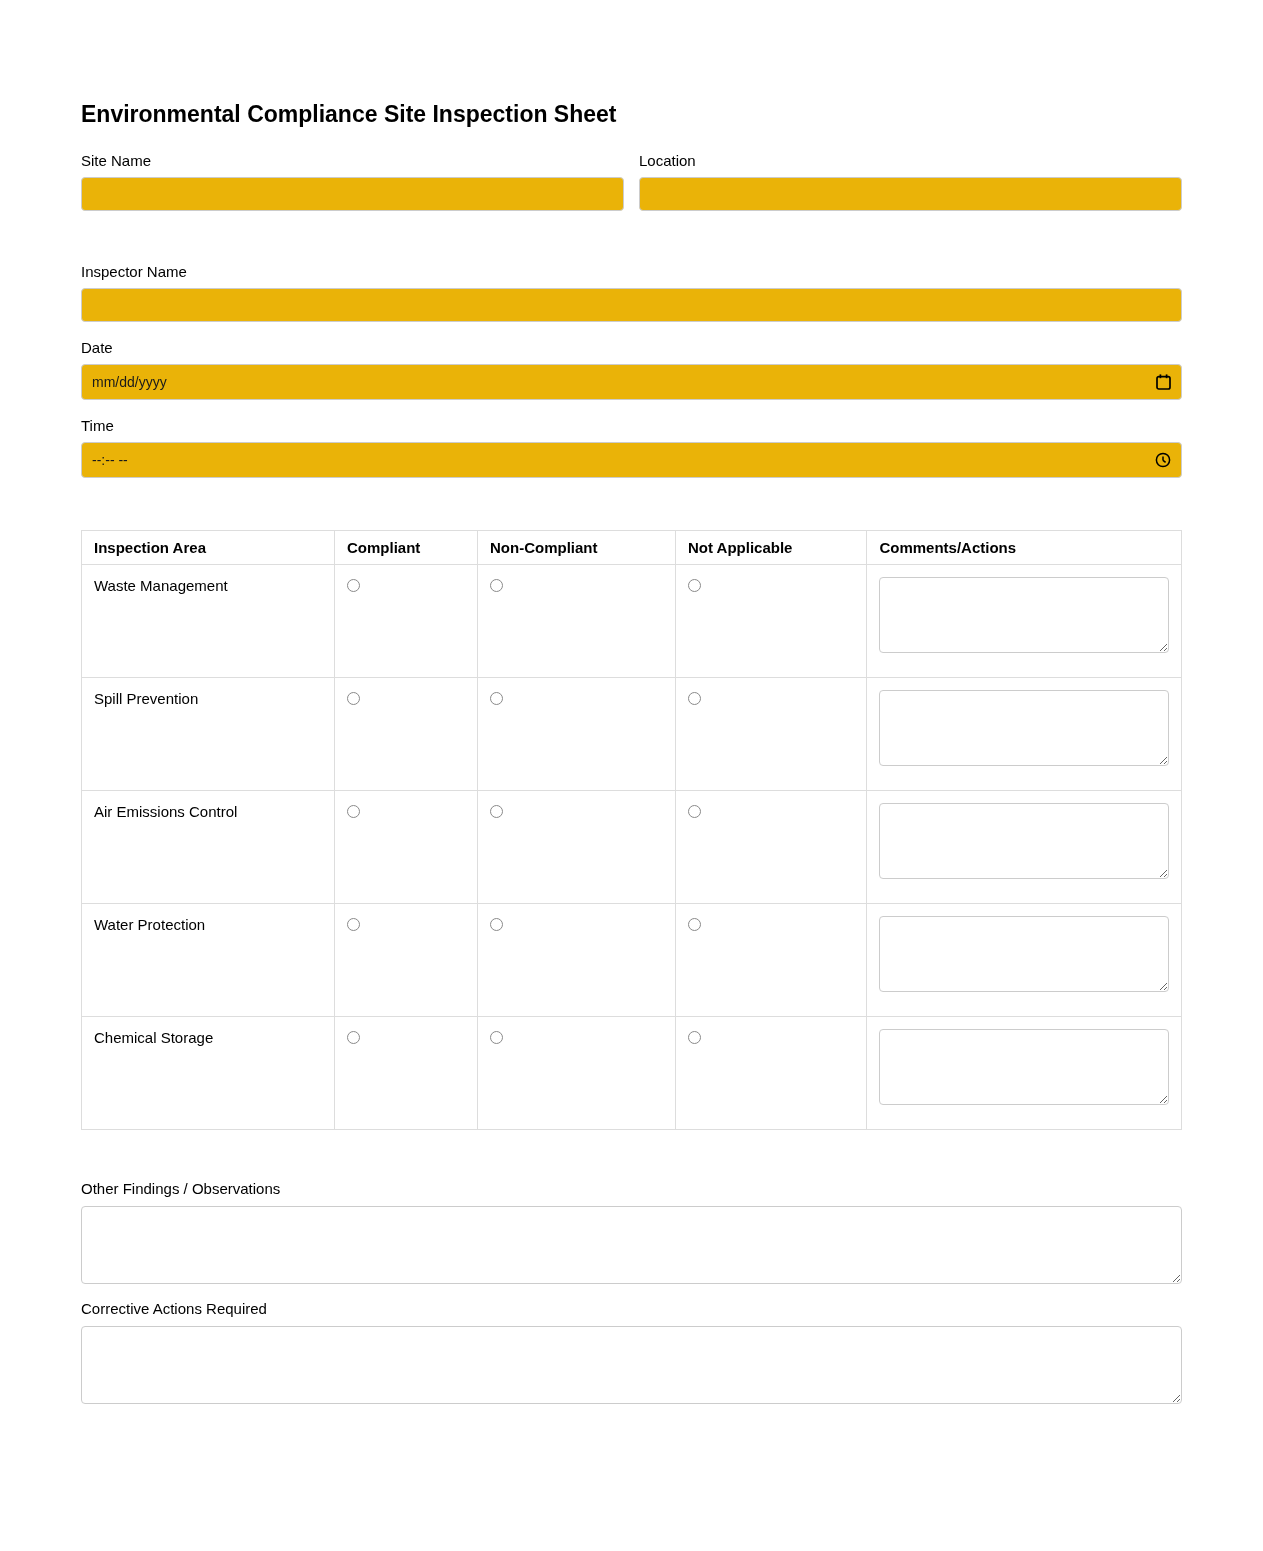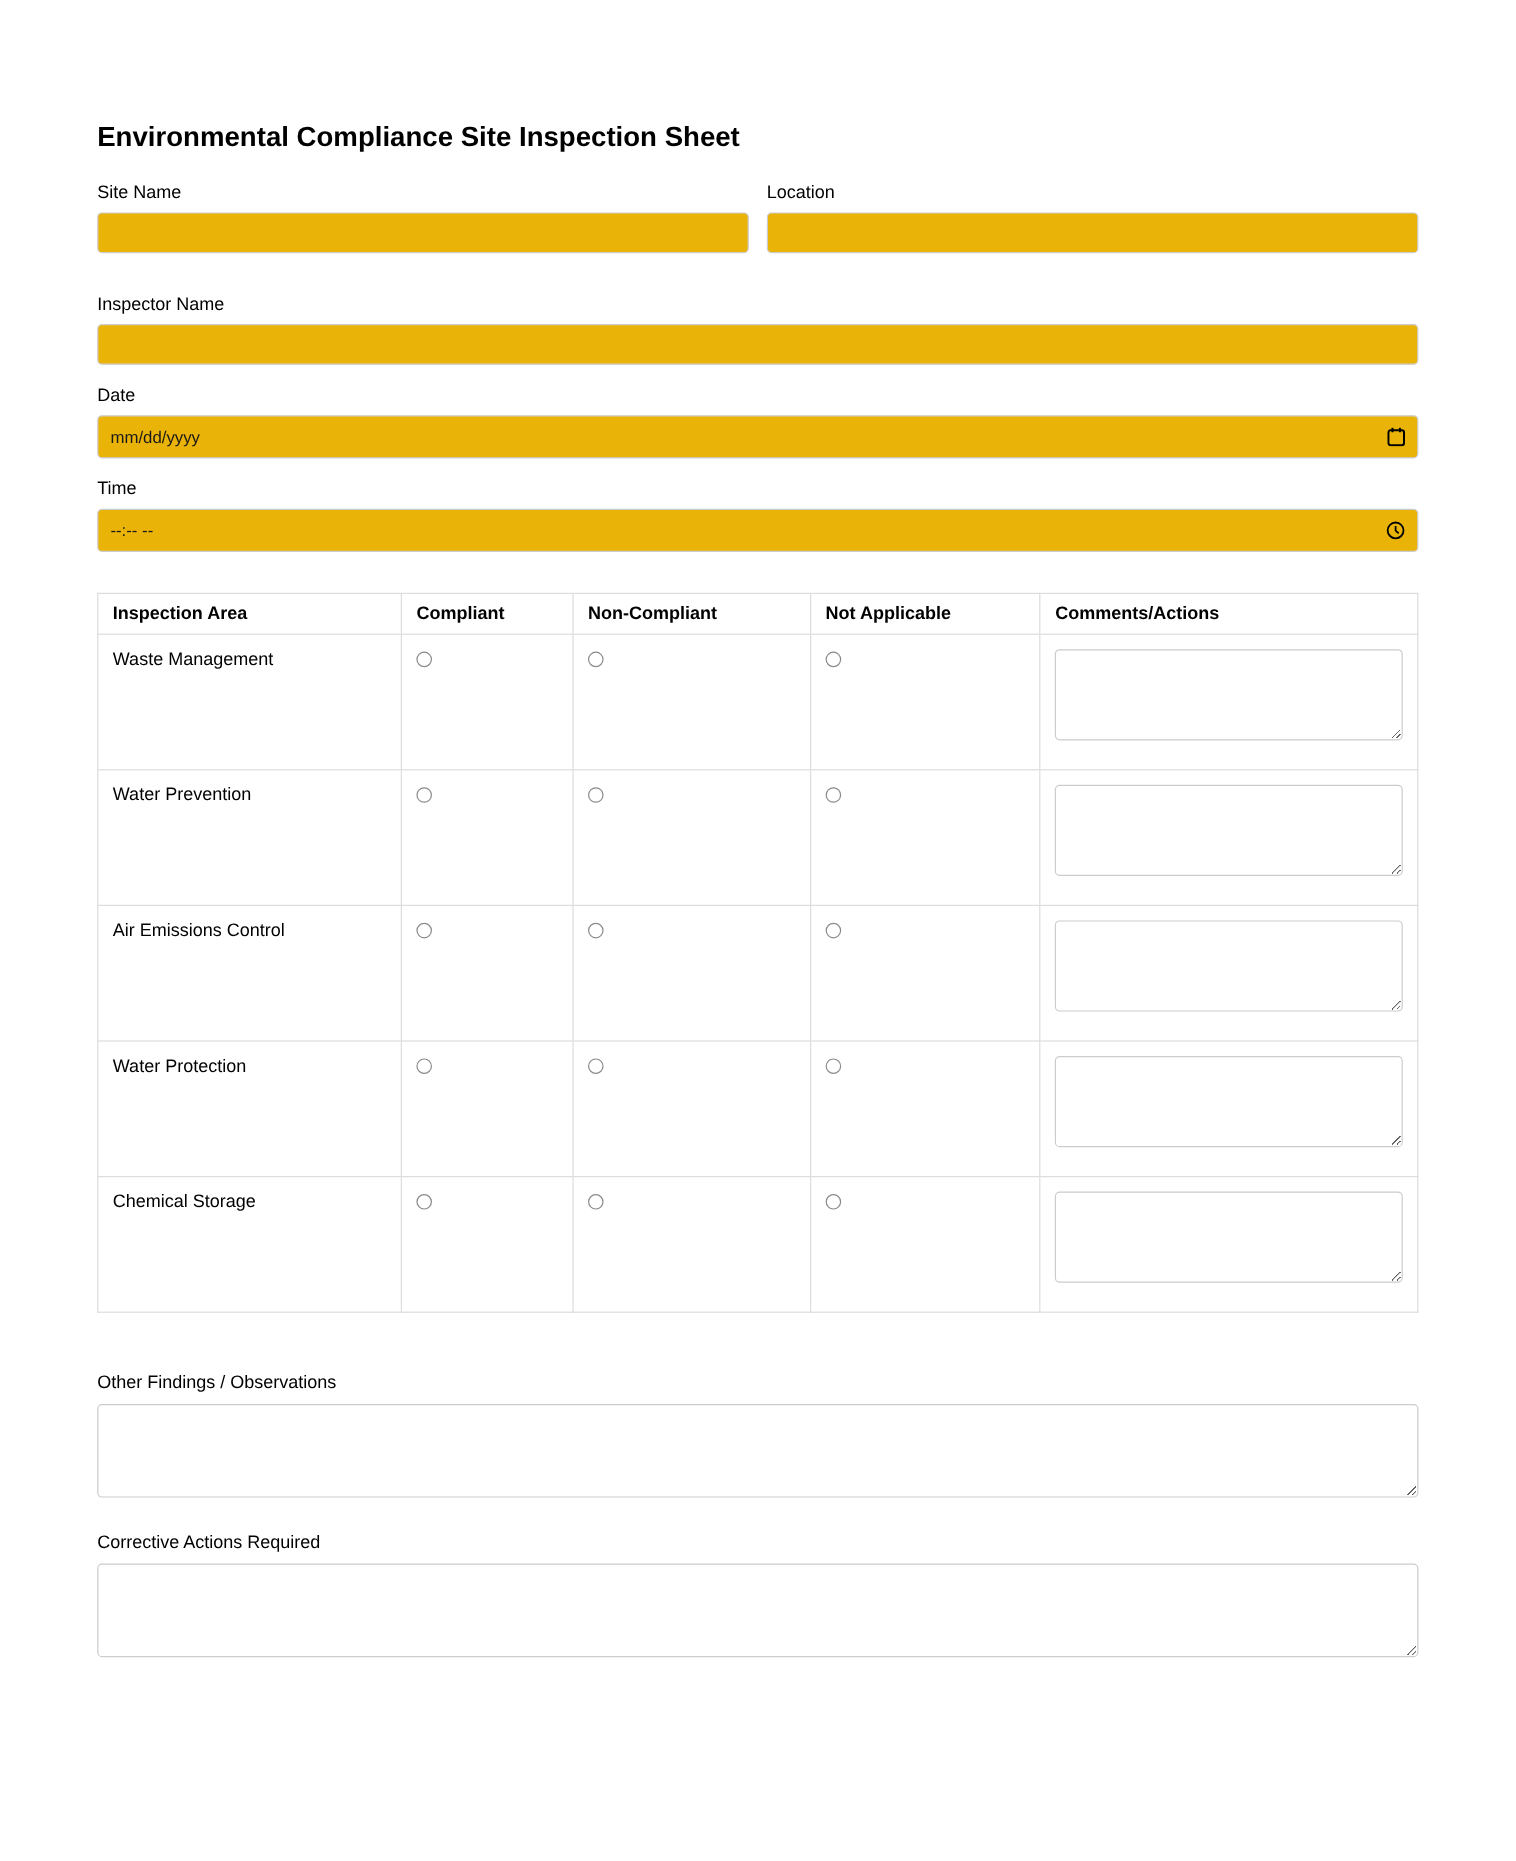--- a/index.html
+++ b/index.html
@@ -15,21 +15,21 @@
   }
   h1.page-title {
     font-size: 23px;
     line-height: 26px;
     font-weight: bold;
     margin: 0 0 25px 0;
   }
   .form-row {
     display: flex;
     gap: 15px;
-    margin-bottom: 34px;
+    margin-bottom: 52px;
   }
   .form-row.three { gap: 17px; flex-direction: column; }
   .field { flex: 1; min-width: 0; }
   .field-label {
     display: block;
     font-size: 15px;
     line-height: 17px;
     margin-bottom: 8px;
     color: #000;
   }
@@ -100,21 +100,21 @@
   textarea.comments-ta {
     display: block;
     width: 100%;
     height: 76px;
   }
   .bottom-label {
     font-size: 15px;
     line-height: 17px;
     margin: 0 0 9px 0;
   }
-  .bottom-field { margin-bottom: 29px; }
+  .bottom-field { margin-bottom: 16px; }
   textarea.big-ta {
     display: block;
     width: 100%;
     height: 78px;
   }
 </style>
 </head>
 <body>
 
 <div class="container">
@@ -187,21 +187,21 @@
       <tr class="data-row">
         <td>Waste Management</td>
         <td><input type="radio" name="row0" class="radio-input" style=""></td>
         <td><input type="radio" name="row0" class="radio-input" style=""></td>
         <td><input type="radio" name="row0" class="radio-input" style=""></td>
         <td>
             <textarea class="comments-ta" style=""></textarea>
           </td>
       </tr>
       <tr class="data-row">
-        <td>Water Prevention</td>
+        <td>Spill Prevention</td>
         <td><input type="radio" name="row1" class="radio-input" style=""></td>
         <td><input type="radio" name="row1" class="radio-input" style=""></td>
         <td><input type="radio" name="row1" class="radio-input" style=""></td>
         <td>
             <textarea class="comments-ta" style=""></textarea>
           </td>
       </tr>
       <tr class="data-row">
         <td>Air Emissions Control</td>
         <td><input type="radio" name="row2" class="radio-input" style=""></td>

